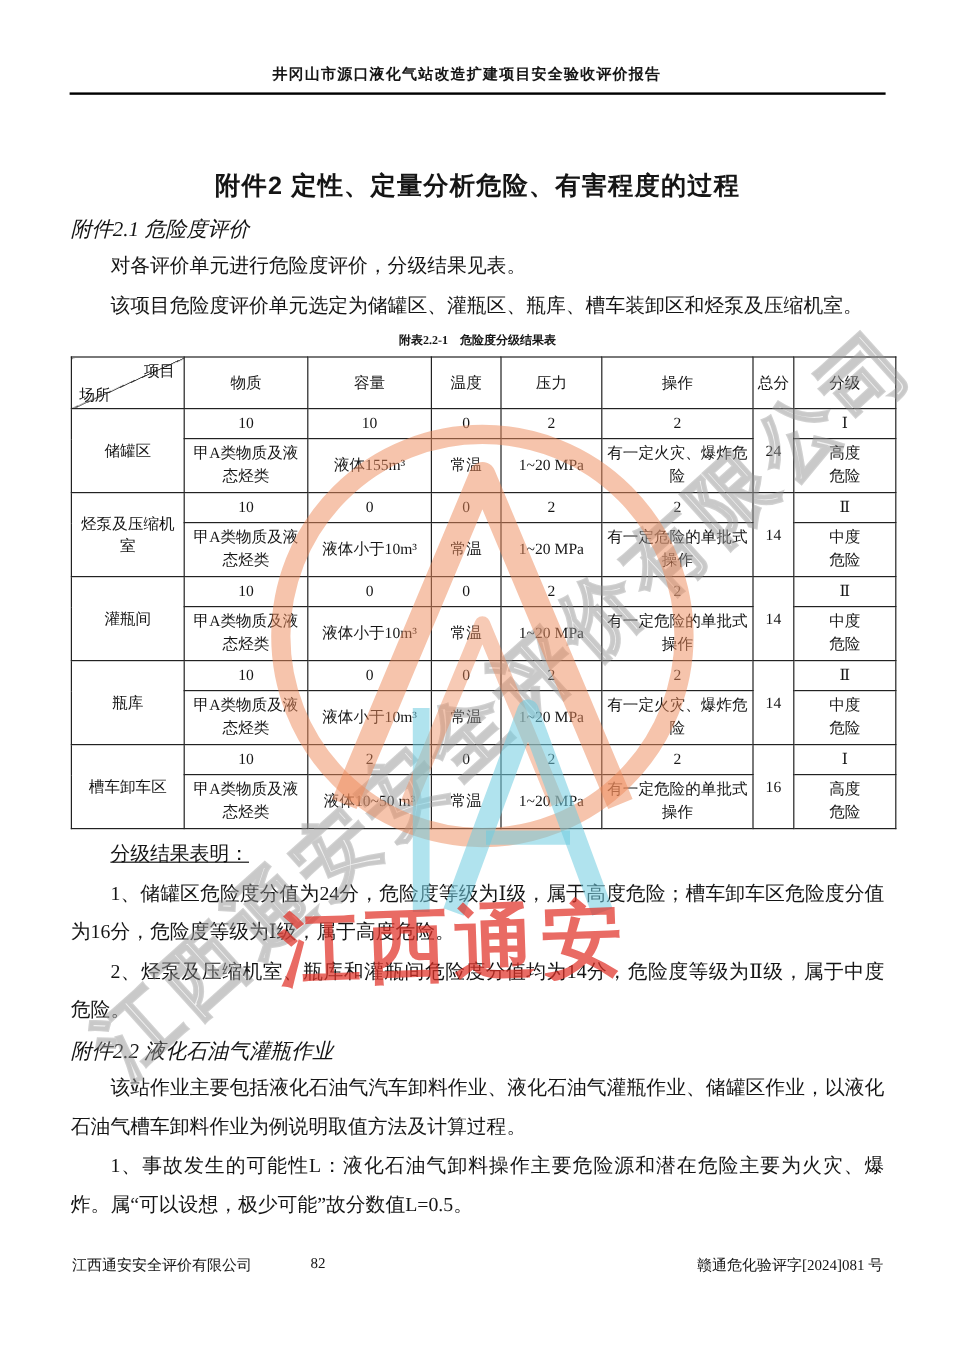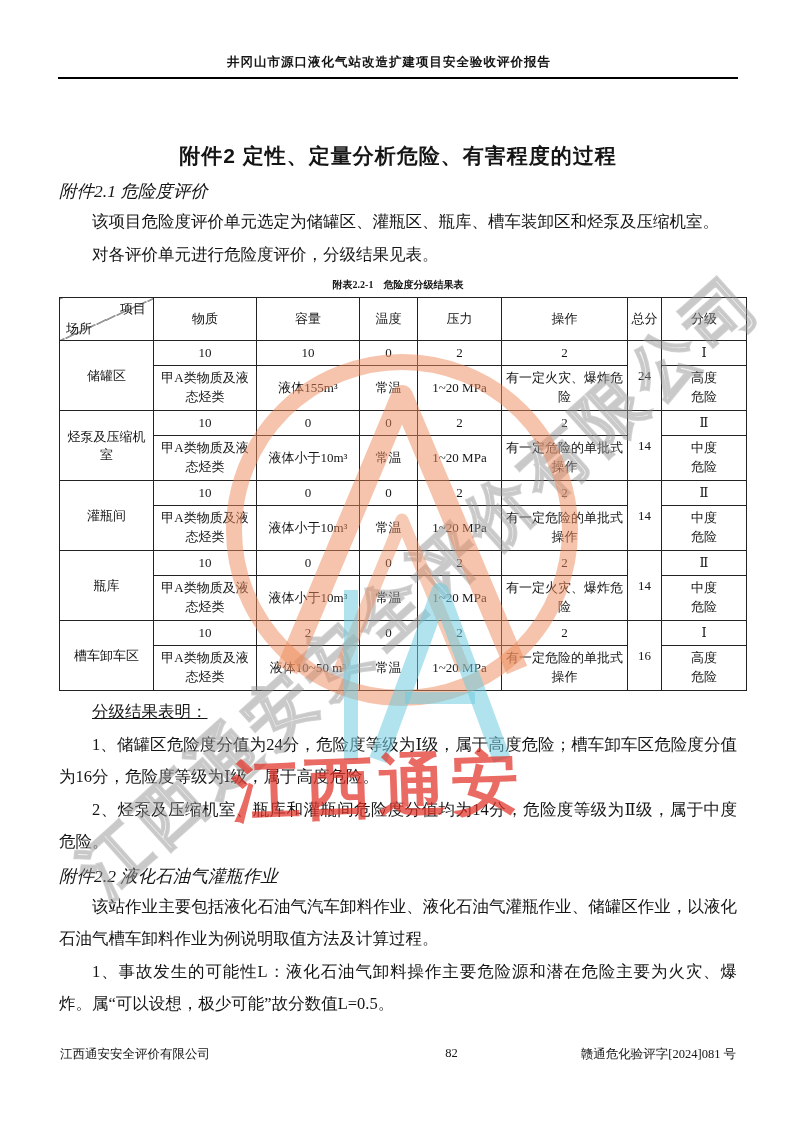--- a/index.html
+++ b/index.html
@@ -26,21 +26,21 @@
   tr.score-row td{height:22px;}
   tr.desc-row td{height:42px;line-height:1.45;}
   .corner{position:relative;padding:0;
     background-image:linear-gradient(to bottom right,transparent 49.5%,#333 49.5%,#333 50.6%,transparent 50.6%);}
   .corner .c-top{position:absolute;top:2px;right:7px;}
   .corner .c-bottom{position:absolute;bottom:2px;left:6px;}
   .w2{display:inline-block;width:2.4em;line-height:1.4;}
   
   footer{position:absolute;top:1046px;left:60px;right:58px;display:flex;font-size:12.5px;}
   footer .f-left{flex:1;text-align:left;}
-  footer .f-center{flex:1;text-align:right;}
+  footer .f-center{flex:1;text-align:left;}
   footer .f-right{flex:1.4;text-align:right;}
   
   .wm{position:absolute;inset:0;pointer-events:none;z-index:6;}
   .wm-gray{position:absolute;left:-60px;top:540px;width:960px;text-align:center;white-space:nowrap;
     font-family:"Liberation Sans","DejaVu Sans",sans-serif;font-weight:bold;font-size:68px;letter-spacing:6px;
     transform:rotate(-42deg);color:rgba(170,170,170,0.16);-webkit-text-stroke:2px rgba(145,145,145,0.42);}
   .wm-red{position:absolute;left:232px;top:742px;white-space:nowrap;
     font-family:"Liberation Sans","DejaVu Sans",sans-serif;font-weight:bold;font-size:68px;letter-spacing:5px;
     transform:rotate(-2deg);color:rgba(224,50,40,0.72);}
   .wm-svg{position:absolute;}
@@ -50,22 +50,22 @@
 
 <div class="page">
 
   <div class="running-header">井冈山市源口液化气站改造扩建项目安全验收评价报告</div>
   <div class="header-rule"></div>
 
   <main>
     <div class="doc-title">附件2 定性、定量分析危险、有害程度的过程</div>
 
     <div class="sec-heading">附件2.1 危险度评价</div>
+    <p class="body">对各评价单元进行危险度评价，分级结果见表。</p>
     <p class="body">该项目危险度评价单元选定为储罐区、灌瓶区、瓶库、槽车装卸区和烃泵及压缩机室。</p>
-    <p class="body">对各评价单元进行危险度评价，分级结果见表。</p>
 
     <div class="table-caption">附表2.2-1　危险度分级结果表</div>
 
     <table>
       <colgroup>
         <col style="width:94px">
           <col style="width:103px">
           <col style="width:103px">
           <col style="width:58px">
         <col style="width:84px">

